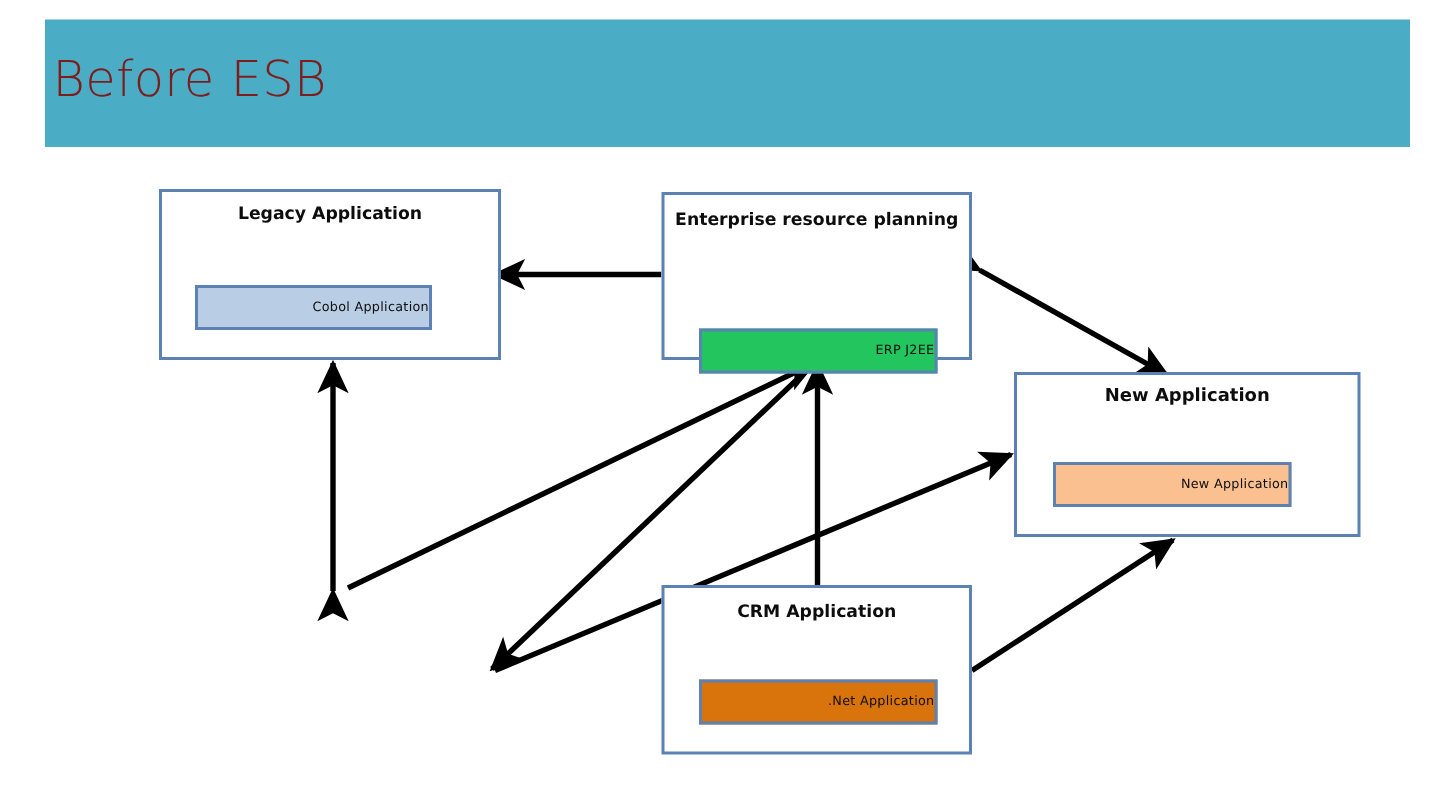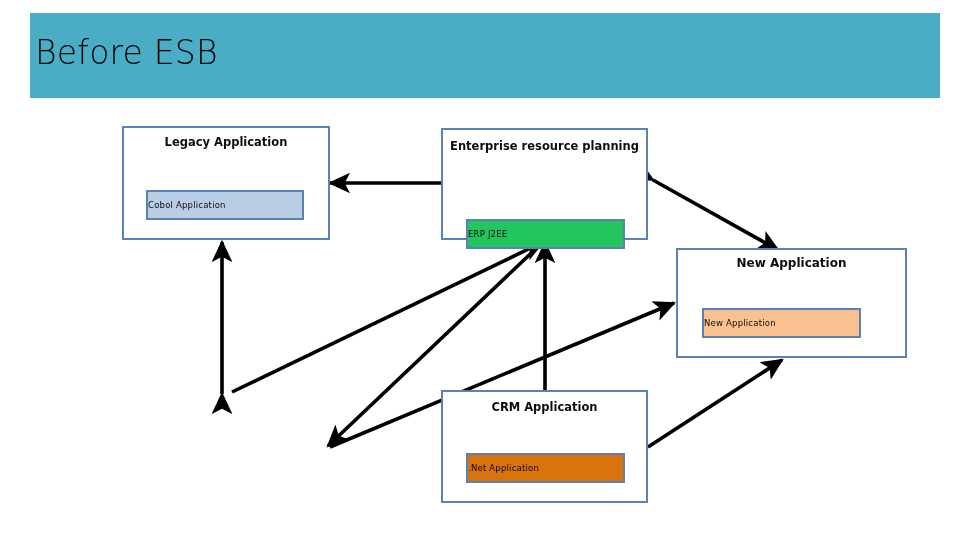--- a/index.html
+++ b/index.html
@@ -43,32 +43,32 @@
     font-family:"DejaVu Sans", sans-serif;
     font-weight:bold;
     font-size:11.5px;
     color:#0d0d0d;
     white-space:nowrap;
   }
   .innerbox{
     position:absolute;
     box-sizing:border-box;
     border:2px solid #701a75;
-    display:flex;align-items:center;justify-content:flex-start;
+    display:flex;align-items:center;justify-content:flex-end;
   }
   .innerbox span{
     font-family:"DejaVu Sans", sans-serif;
     font-size:8.5px;
     color:#0d0d0d;
     white-space:nowrap;
     letter-spacing:0.2px;
   }
 
   
-  #box-legacy{left:122px;top:126px;width:208px;height:114px;text-decoration:underline;}
+  #box-legacy{left:106px;top:126px;width:228px;height:114px;text-decoration:underline;}
   #box-legacy .innerbox{left:22px;top:62px;width:158px;height:30px;}
   
   #box-erp{left:441px;top:128px;width:207px;height:112px;}
   #box-erp .apptitle{top:9px;}
   #box-erp .innerbox{left:23px;top:57px;width:159px;height:30px;}
   
   #box-newapp{left:676px;top:248px;width:231px;height:110px;}
   #box-newapp .apptitle{top:6px;font-size:12px;}
   #box-newapp .innerbox{left:24px;top:58px;width:159px;height:30px;}
   
@@ -79,21 +79,21 @@
   #box-crm{left:441px;top:390px;width:207px;height:113px;}
   #box-crm .apptitle{top:8px;}
   #box-crm .innerbox{left:23px;top:61px;width:159px;height:30px;}
 </style>
 </head>
 <body>
 
 <div id="slide" style="background: rgb(255, 255, 255);">
 
   <div id="banner" style="background: rgb(74, 172, 197);">
-    <div id="banner-title" style="color: #000000;">Before ESB</div>
+    <div id="banner-title" style="color: #7f1d1d;">Before ESB</div>
   </div>
 
   <svg id="arrows" viewBox="0 0 960 540" xmlns="http://www.w3.org/2000/svg">
     <defs>
       <marker id="ah" markerWidth="7" markerHeight="7" refX="5.6" refY="3.1" orient="auto" markerUnits="strokeWidth">
         <path d="M0,0.2 L6.2,3.1 L0,6.0 L1.5,3.1 Z" fill="#000"></path>
       </marker>
     </defs>
     <g stroke="#000" stroke-width="3.6" fill="none">
 

